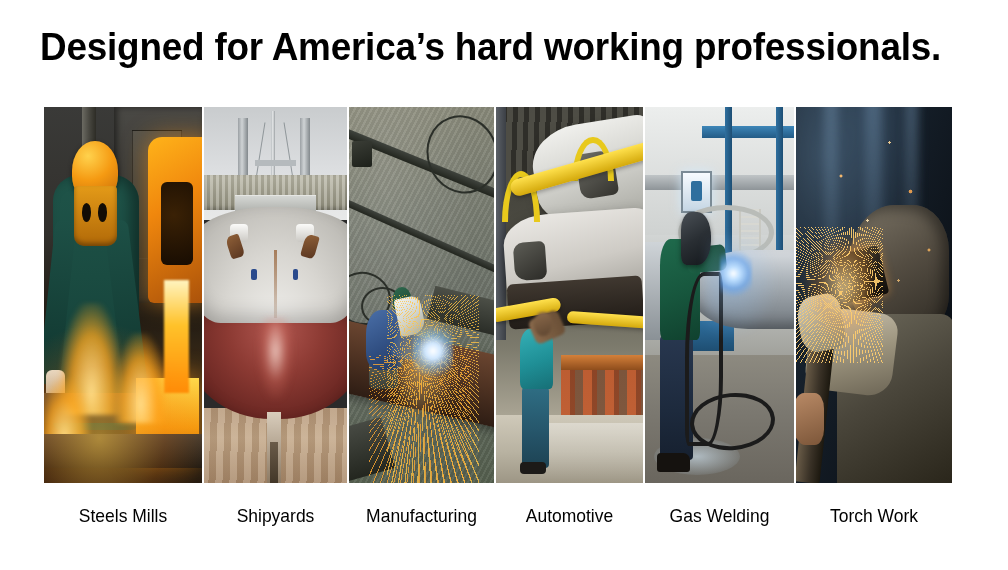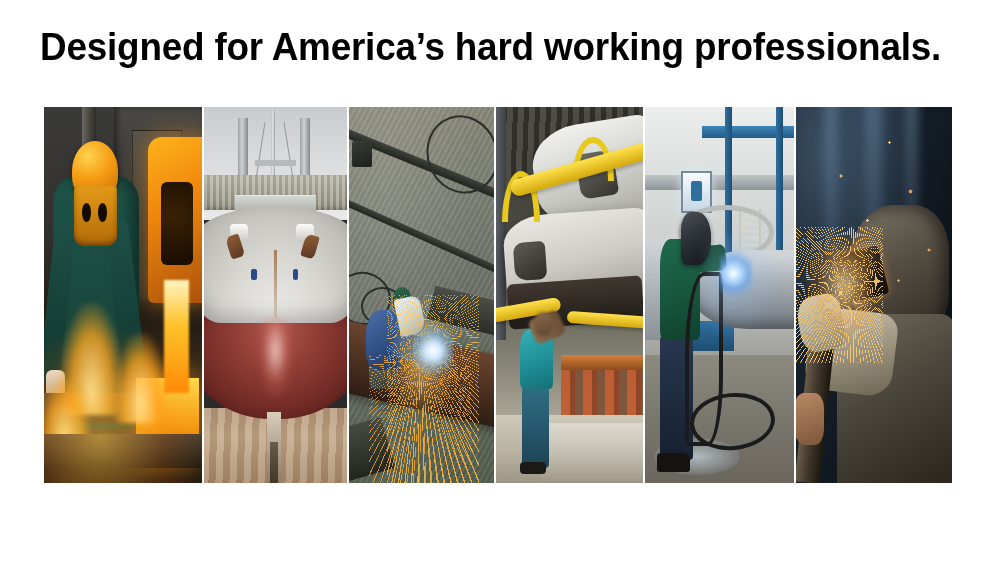--- a/index.html
+++ b/index.html
@@ -878,14 +878,22 @@
       <div class="layer p6-torch"></div>
       <div class="layer p6-hand"></div>
       <div class="layer p6-glove"></div>
       <div class="layer p6-sparkglow"></div>
       <div class="layer p6-sparkburst"></div>
       <div class="layer p6-dots"></div>
     </div>
 
   </div>
 
+  <div class="captions">
+    <div class="caption c1">Steels Mills</div>
+    <div class="caption c2">Shipyards</div>
+    <div class="caption c3">Manufacturing</div>
+    <div class="caption c4">Automotive</div>
+    <div class="caption c5">Gas Welding</div>
+    <div class="caption c6">Torch Work</div>
+  </div>
 
 </div>
 
 </body></html>

